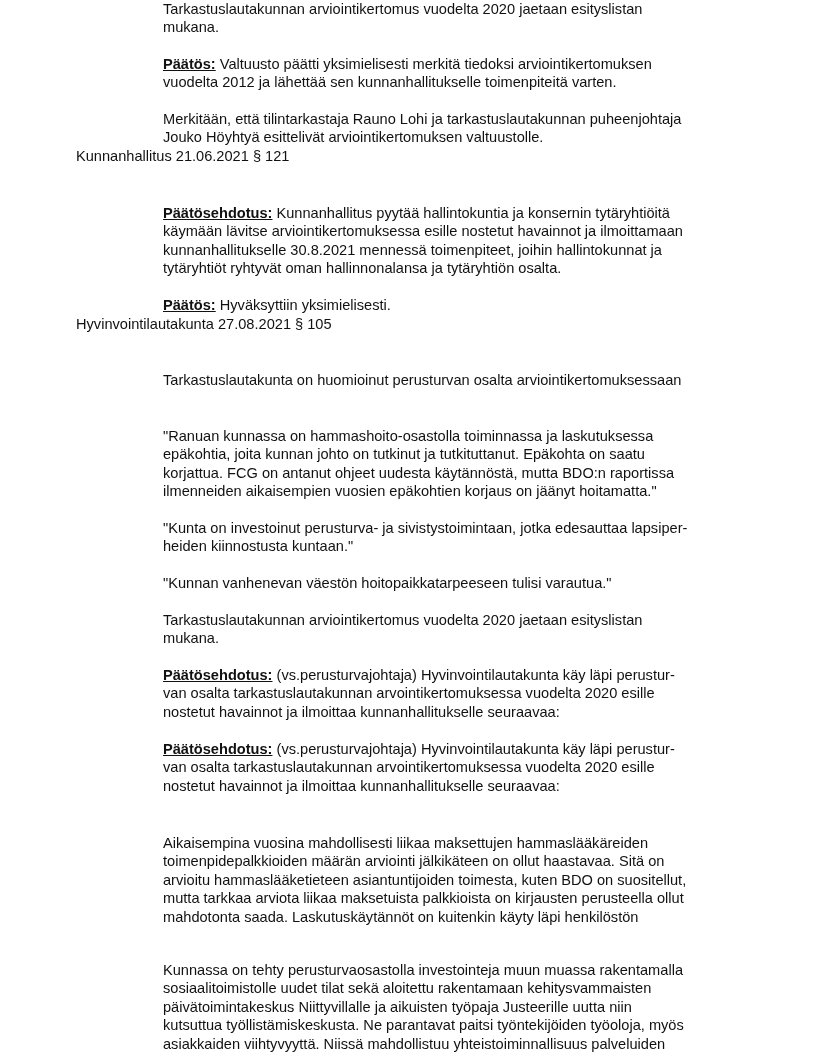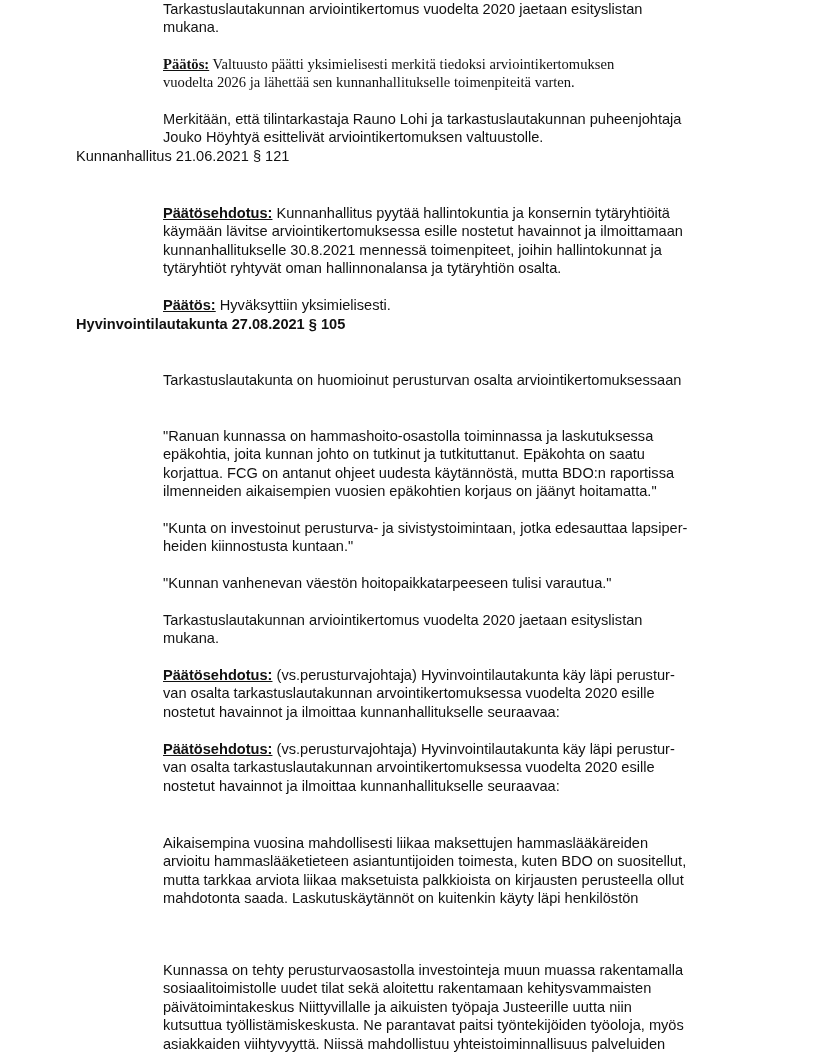--- a/index.html
+++ b/index.html
@@ -45,44 +45,44 @@
 </head>
 <body>
 
 <div class="page">
 
   <p class="block" style="top:0px;">
     <span class="line">Tarkastuslautakunnan arviointikertomus vuodelta 2020 jaetaan esityslistan</span>
     <span class="line">mukana.</span>
   </p>
 
-  <p class="block" style="top:55px;font-family:Liberation Serif, serif;">
+  <p class="block" style="top:55px;">
     <span class="line"><span class="lbl">Päätös:</span><span> Valtuusto päätti yksimielisesti merkitä tiedoksi arviointikertomuksen</span></span>
-    <span class="line">vuodelta 2026 ja lähettää sen kunnanhallitukselle toimenpiteitä varten.</span>
+    <span class="line">vuodelta 2012 ja lähettää sen kunnanhallitukselle toimenpiteitä varten.</span>
   </p>
 
   <p class="block" style="top:110px;">
     <span class="line">Merkitään, että tilintarkastaja Rauno Lohi ja tarkastuslautakunnan puheenjohtaja</span>
     <span class="line">Jouko Höyhtyä esittelivät arviointikertomuksen valtuustolle.</span>
   </p>
 
   <p class="heading" style="top:147px;">Kunnanhallitus 21.06.2021 § 121</p>
 
   <p class="block" style="top:204px;">
     <span class="line"><span class="lbl">Päätösehdotus:</span><span> Kunnanhallitus pyytää hallintokuntia ja konsernin tytäryhtiöitä</span></span>
     <span class="line">käymään lävitse arviointikertomuksessa esille nostetut havainnot ja ilmoittamaan</span>
     <span class="line">kunnanhallitukselle 30.8.2021 mennessä toimenpiteet, joihin hallintokunnat ja</span>
     <span class="line">tytäryhtiöt ryhtyvät oman hallinnonalansa ja tytäryhtiön osalta.</span>
   </p>
 
   <p class="block" style="top:296px;">
     <span class="line"><span class="lbl">Päätös:</span><span> Hyväksyttiin yksimielisesti.</span></span>
   </p>
 
-  <p class="heading" style="top:315px;font-weight:bold;">Hyvinvointilautakunta 27.08.2021 § 105</p>
+  <p class="heading" style="top:315px;">Hyvinvointilautakunta 27.08.2021 § 105</p>
 
   <p class="block" style="top:371px;">
     <span class="line">Tarkastuslautakunta on huomioinut perusturvan osalta arviointikertomuksessaan</span>
   </p>
 
   <p class="block" style="top:427px;">
     <span class="line">"Ranuan kunnassa on hammashoito-osastolla toiminnassa ja laskutuksessa</span>
     <span class="line">epäkohtia, joita kunnan johto on tutkinut ja tutkituttanut. Epäkohta on saatu</span>
     <span class="line">korjattua. FCG on antanut ohjeet uudesta käytännöstä, mutta BDO:n raportissa</span>
     <span class="line">ilmenneiden aikaisempien vuosien epäkohtien korjaus on jäänyt hoitamatta."</span>
@@ -109,20 +109,21 @@
   </p>
 
   <p class="block" style="top:740px;">
     <span class="line"><span class="lbl">Päätösehdotus:</span><span> (vs.perusturvajohtaja) Hyvinvointilautakunta käy läpi perustur-</span></span>
     <span class="line">van osalta tarkastuslautakunnan arvointikertomuksessa vuodelta 2020 esille</span>
     <span class="line">nostetut havainnot ja ilmoittaa kunnanhallitukselle seuraavaa:</span>
   </p>
 
   <p class="block" style="top:814px;margin-top:20px;">
     <span class="line">Aikaisempina vuosina mahdollisesti liikaa maksettujen hammaslääkäreiden</span>
+    <span class="line">toimenpidepalkkioiden määrän arviointi jälkikäteen on ollut haastavaa. Sitä on</span>
     <span class="line">arvioitu hammaslääketieteen asiantuntijoiden toimesta, kuten BDO on suositellut,</span>
     <span class="line">mutta tarkkaa arviota liikaa maksetuista palkkioista on kirjausten perusteella ollut</span>
     <span class="line">mahdotonta saada. Laskutuskäytännöt on kuitenkin käyty läpi henkilöstön</span>
   </p>
 
   <p class="block" style="top:961px;">
     <span class="line">Kunnassa on tehty perusturvaosastolla investointeja muun muassa rakentamalla</span>
     <span class="line">sosiaalitoimistolle uudet tilat sekä aloitettu rakentamaan kehitysvammaisten</span>
     <span class="line">päivätoimintakeskus Niittyvillalle ja aikuisten työpaja Justeerille uutta niin</span>
     <span class="line">kutsuttua työllistämiskeskusta. Ne parantavat paitsi työntekijöiden työoloja, myös</span>

